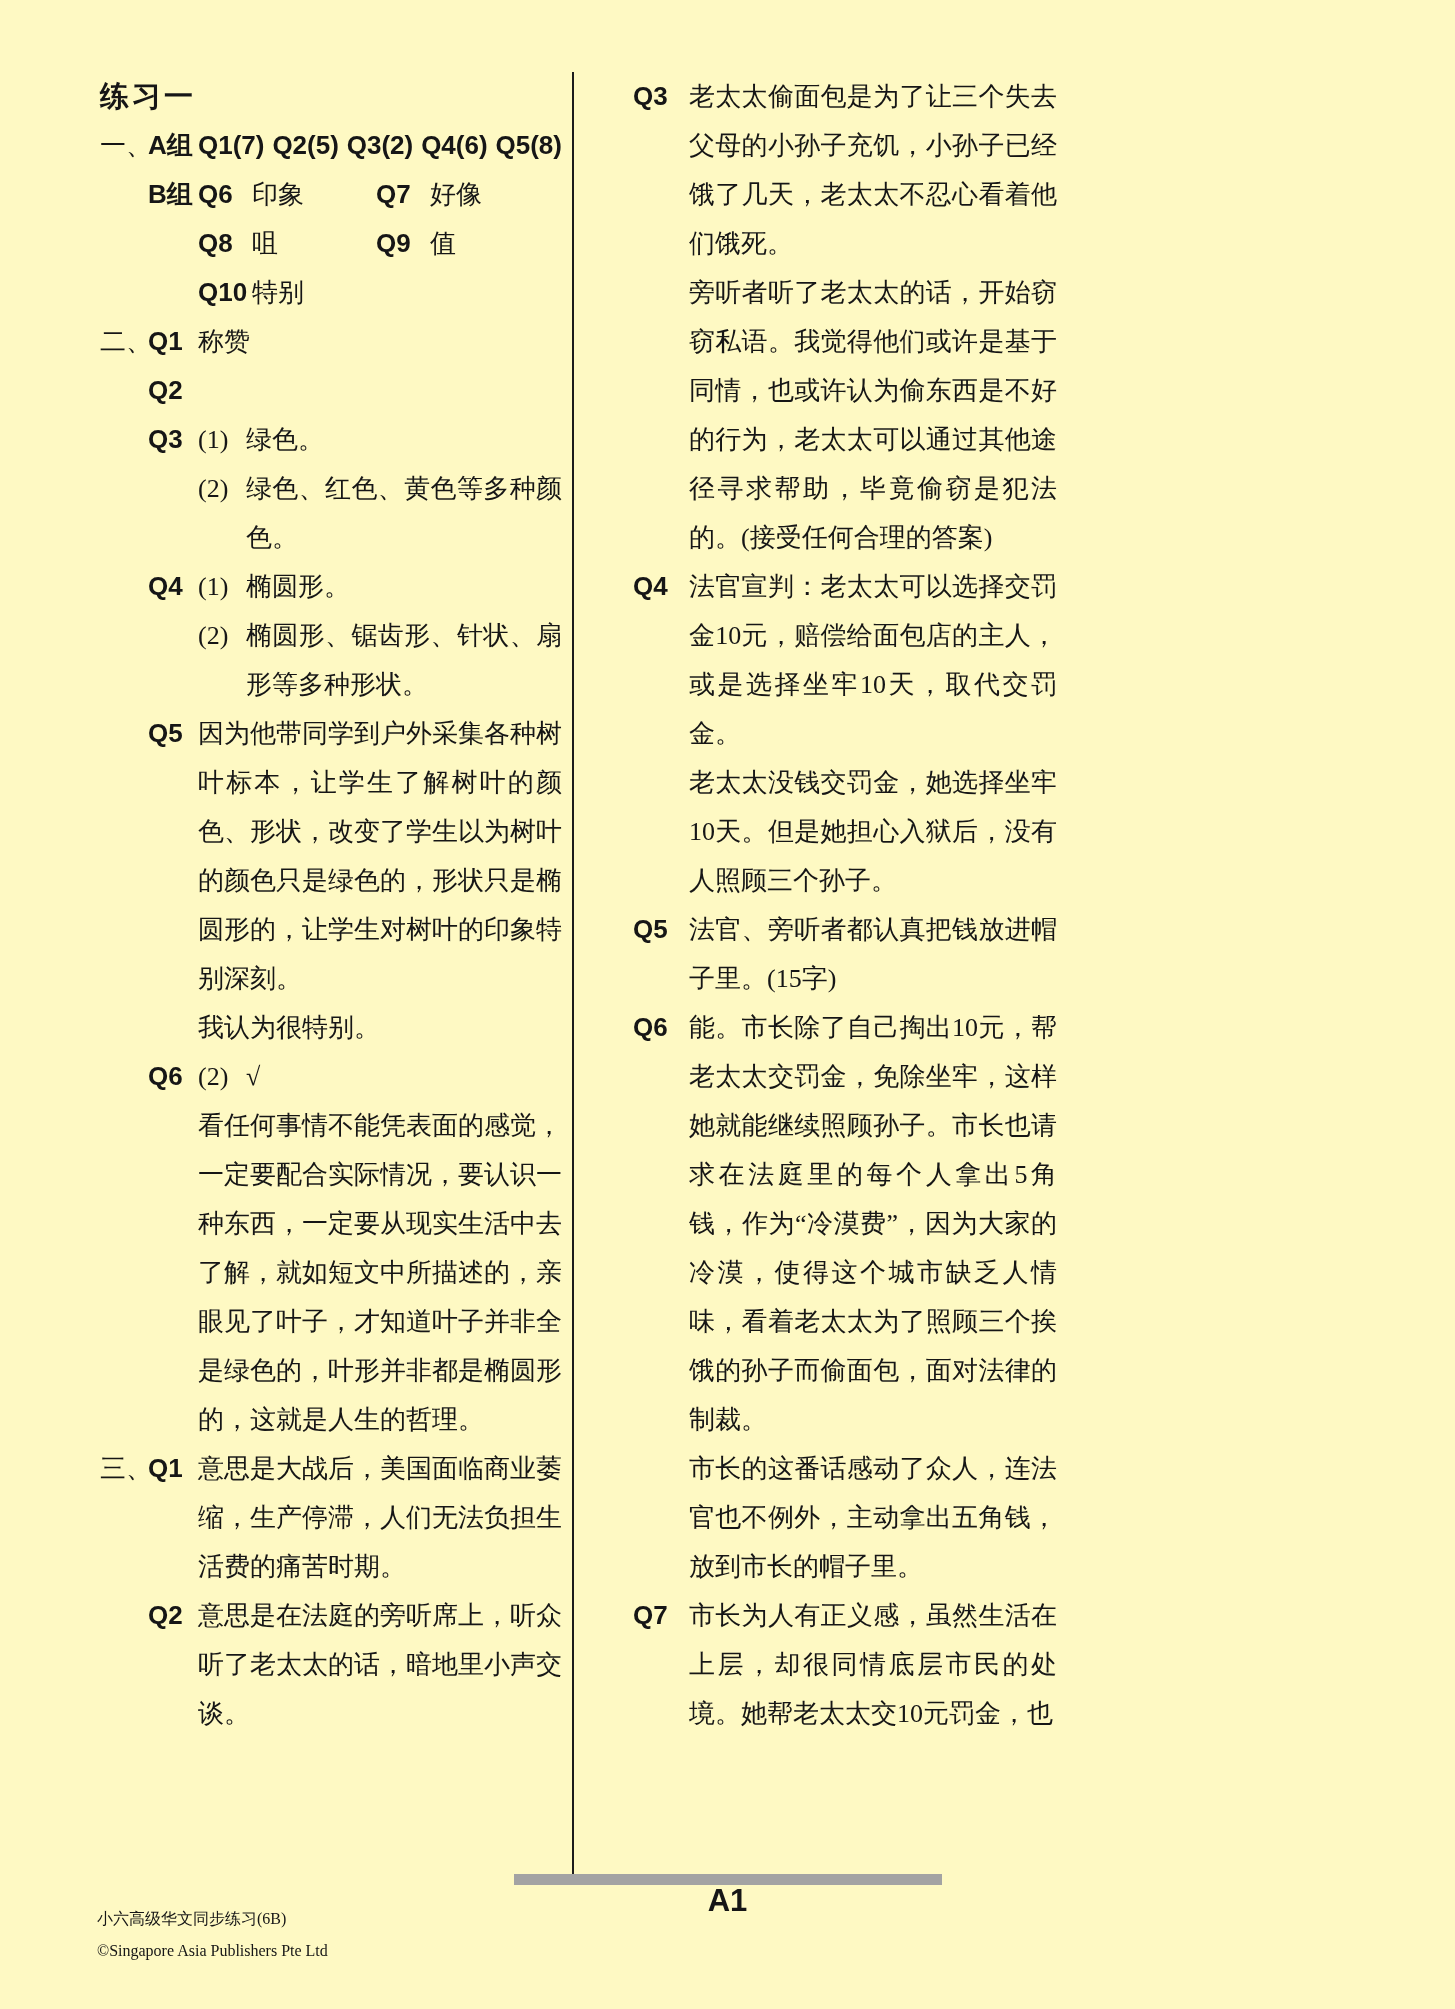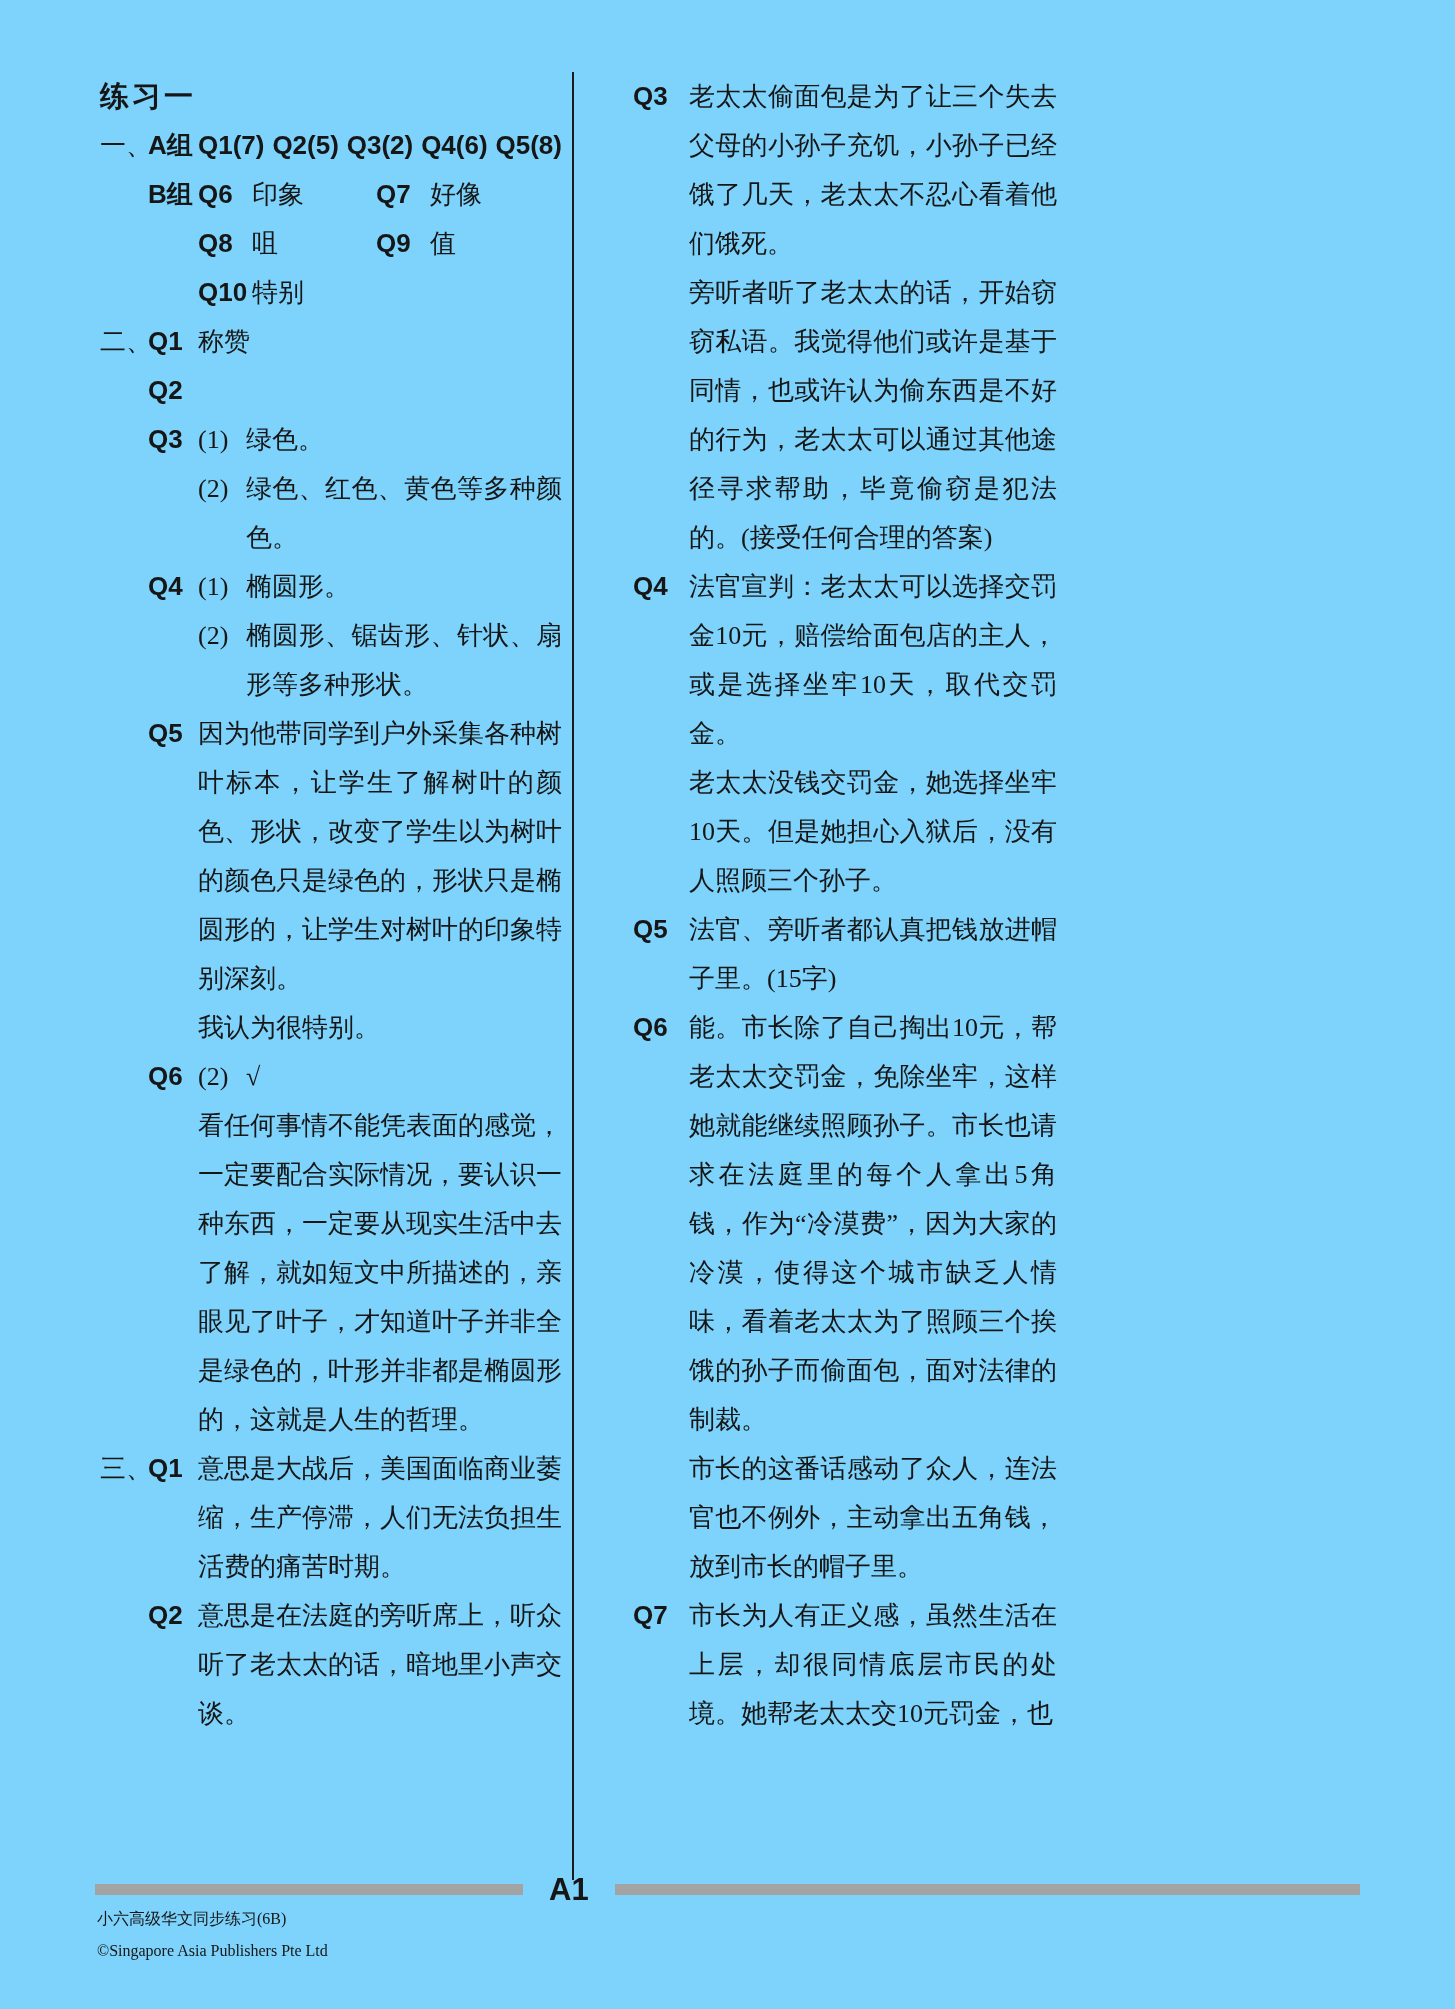--- a/index.html
+++ b/index.html
@@ -1,40 +1,40 @@
 <!DOCTYPE html>
 <html style="--ink: #161616; --bar: #a3a3a3;"><head>
 <meta charset="utf-8">
 <style>
   * { margin:0; padding:0; box-sizing:border-box; }
   html,body { background:#e8e8e8; }
   body { font-family:"Liberation Serif", serif; }
   .page {
-    position:relative; width:1455px; height:2009px; background:#7dd3fc;
+    position:relative; width:1455px; height:2009px; background:#fef9c3;
     color:var(--ink, #161616); overflow:hidden; margin:0 auto;
   }
   .content { position:absolute; left:100px; top:72px; display:flex; align-items:flex-start; }
   .col { font-size:26px; line-height:49px; }
   .col-left  { width:462px; }
   .col-right { width:424px; margin-left:59px; }
   .divider { width:2px; height:1808px; background:#1c1c1c; margin-left:10px; }
   .heading {
     font-family:"Liberation Sans", sans-serif; font-weight:bold;
     font-size:29px; line-height:49px; letter-spacing:3px;
   }
   .grid-l { display:grid; grid-template-columns:48px 50px 1fr; }
   .grid-r { display:grid; grid-template-columns:56px 1fr; }
   .sans-b { font-family:"Liberation Sans", sans-serif; font-weight:bold; }
   .serif  { font-family:"Liberation Serif", serif; }
   .scores { display:flex; justify-content:space-between; }
   .pairs  { display:grid; grid-template-columns:178px 1fr; }
   .pair .q { display:inline-block; min-width:54px; }
   .just { text-align:justify; }
   .part.numbered { display:grid; grid-template-columns:48px 1fr; }
-  .footer-bar-row { position:absolute; left:95px; right:95px; top:1874px; display:flex; align-items:center; }
+  .footer-bar-row { position:absolute; left:95px; right:95px; top:1874px; display:flex; align-items:center;flex-direction:column; }
   .bar { height:11px; background:var(--bar, #a3a3a3); }
   .bar-left  { width:428px; }
   .bar-right { flex:1; }
   .page-label {
     font-family:"Liberation Sans", sans-serif; font-weight:bold;
     font-size:31px; margin:0 26px; line-height:1;
   }
   .footer-text { position:absolute; left:97px; font-size:16px; line-height:30px; }
   .ft1 { top:1904px; }
   .ft2 { top:1936px; }

